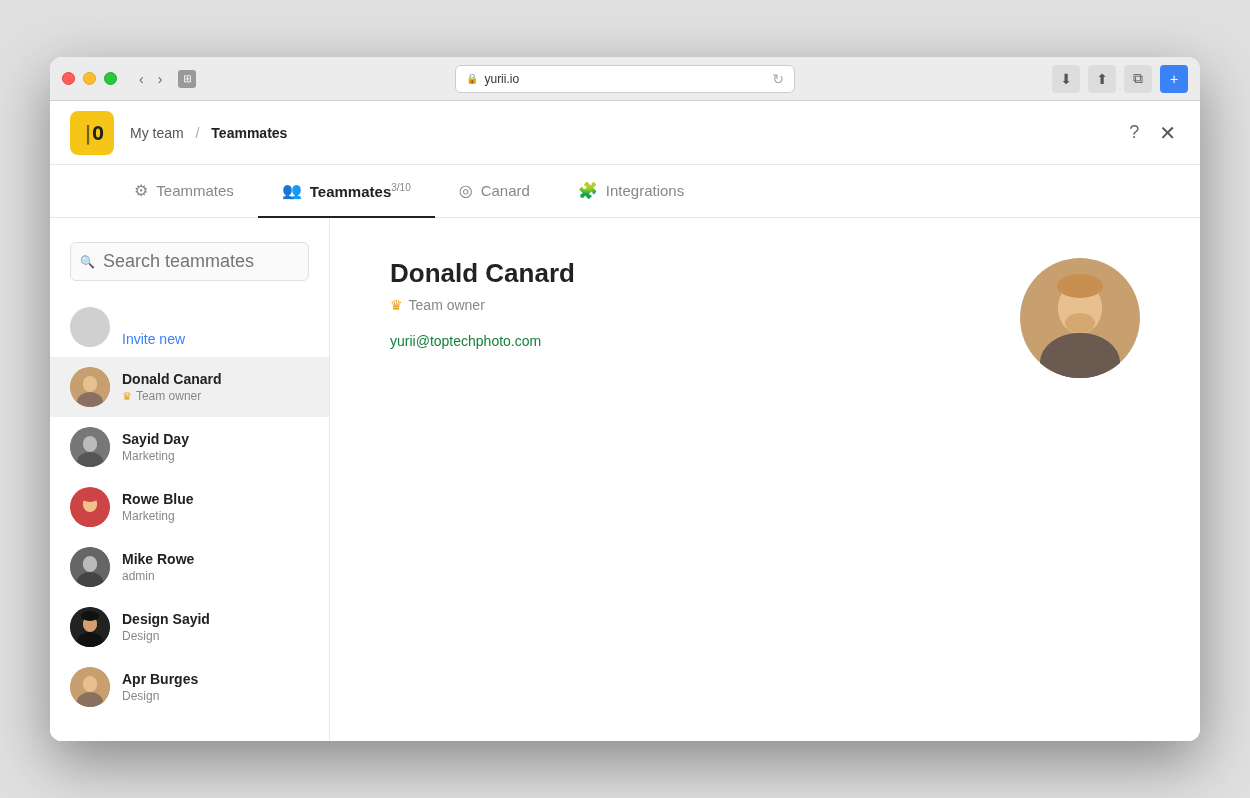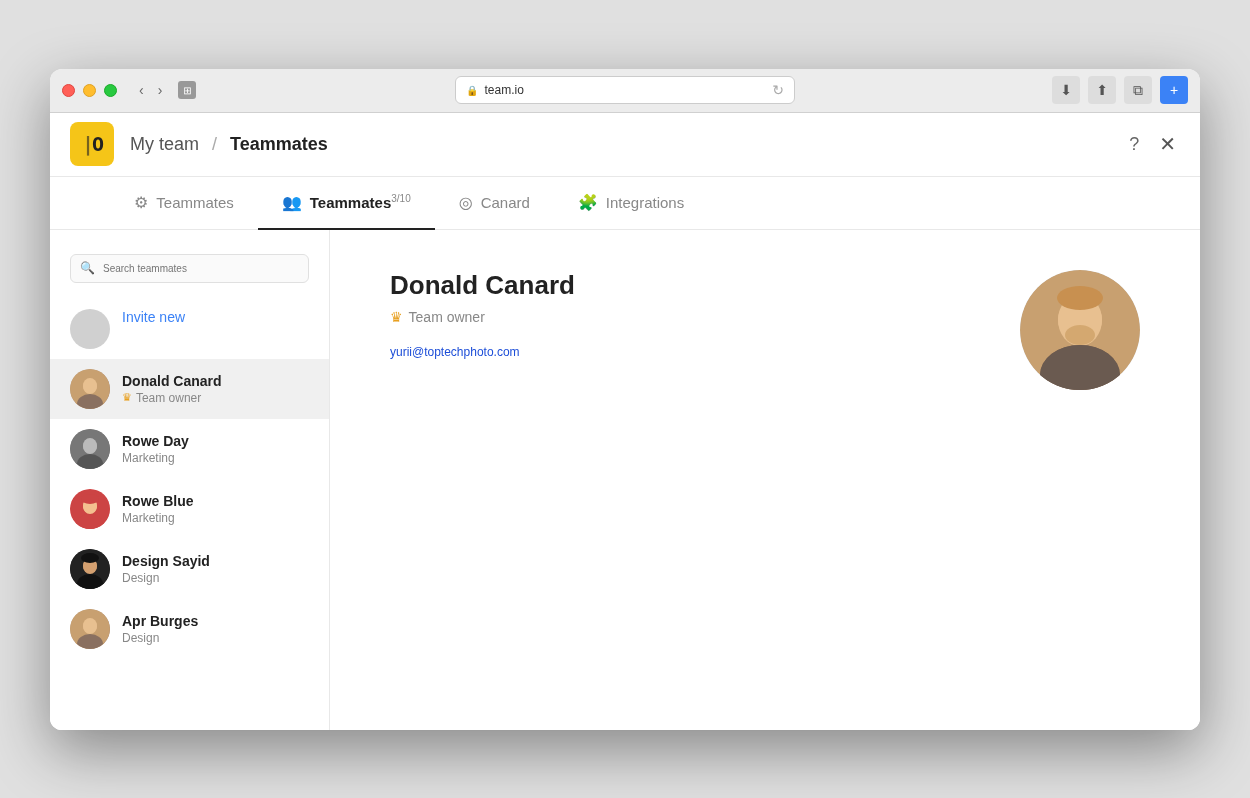--- a/index.html
+++ b/index.html
@@ -146,21 +146,21 @@
       align-items: center;
       justify-content: center;
       font-size: 22px;
       font-weight: 900;
       color: #222;
       flex-shrink: 0;
       margin-right: 16px;
     }
 
     .breadcrumb {
-      font-size: 18px;
+      font-size: 14px;
       color: #333;
       font-weight: 400;
     }
 
     .breadcrumb span.current {
       font-weight: 600;
       color: #222;
     }
 
     .header-spacer { flex: 1; }
@@ -230,38 +230,38 @@
     .search-box {
       margin: 0 20px 16px;
       position: relative;
     }
 
     .search-input {
       width: 100%;
       border: 1px solid #e0e0e0;
       border-radius: 6px;
       padding: 8px 12px 8px 32px;
-      font-size: 10px;
+      font-size: 18px;
       color: #333;
       background: #fafafa;
       outline: none;
     }
 
     .search-icon-wrap {
       position: absolute;
       left: 10px;
       top: 50%;
       transform: translateY(-50%);
       color: #aaa;
       font-size: 12px;
     }
 
     .invite-new-row {
       display: flex;
-      align-items: flex-start;
+      align-items: flex-end;
       gap: 12px;
       padding: 10px 20px;
       cursor: pointer;
     }
 
     .invite-avatar {
       width: 40px;
       height: 40px;
       border-radius: 50%;
       background: #d0d0d0;
@@ -361,22 +361,22 @@
     .detail-role {
       font-size: 14px;
       color: #888;
       display: flex;
       align-items: center;
       gap: 6px;
       margin-bottom: 20px;
     }
 
     .detail-email {
-      font-size: 12px;
-      color: #1d4ed8;
+      font-size: 14px;
+      color: #15803d;
     }
 
     .detail-avatar {
       width: 120px;
       height: 120px;
       border-radius: 50%;
       overflow: hidden;
       background: #d0d0d0;
       display: flex;
       align-items: center;
@@ -410,21 +410,21 @@
       <div class="traffic-light tl-yellow"></div>
       <div class="traffic-light tl-green"></div>
     </div>
     <div class="nav-buttons">
       <button class="nav-btn">‹</button>
       <button class="nav-btn">›</button>
     </div>
     <div class="window-icon">⊞</div>
     <div class="url-bar">
       <span class="url-lock">🔒</span>
-      <span>team.io</span>
+      <span>yurii.io</span>
       <span style="margin-left:auto;color:#aaa;font-size:14px;">↻</span>
     </div>
     <div class="titlebar-right">
       <div class="titlebar-icon">⬇</div>
       <div class="titlebar-icon">⬆</div>
       <div class="titlebar-icon">⧉</div>
       <div class="titlebar-icon blue">+</div>
     </div>
   </div>
 
@@ -504,41 +504,55 @@
           <div class="teammate-row">
             <div class="teammate-avatar av-john">
               <svg viewBox="0 0 40 40" class="svg-avatar">
                 <circle cx="20" cy="20" r="20" fill="#777"></circle>
                 <ellipse cx="20" cy="17" rx="7" ry="8" fill="#bbb"></ellipse>
                 <ellipse cx="20" cy="35" rx="13" ry="10" fill="#555"></ellipse>
                 <circle cx="20" cy="17" r="7" fill="#bbb"></circle>
               </svg>
             </div>
             <div class="teammate-info">
-              <div class="teammate-name">Rowe Day</div>
+              <div class="teammate-name">Sayid Day</div>
               <div class="teammate-role">Marketing</div>
             </div>
           </div>
 
           <div class="teammate-row">
             <div class="teammate-avatar av-skye">
               <svg viewBox="0 0 40 40" class="svg-avatar">
                 <circle cx="20" cy="20" r="20" fill="#c44"></circle>
                 <ellipse cx="20" cy="17" rx="7" ry="8" fill="#f4c090"></ellipse>
                 <ellipse cx="20" cy="35" rx="13" ry="10" fill="#c44"></ellipse>
                 <circle cx="20" cy="17" r="7" fill="#f4c090"></circle>
                 <ellipse cx="20" cy="10" rx="9" ry="5" fill="#c44"></ellipse>
               </svg>
             </div>
             <div class="teammate-info">
               <div class="teammate-name">Rowe Blue</div>
               <div class="teammate-role">Marketing</div>
             </div>
           </div>
 
+          <div class="teammate-row">
+            <div class="teammate-avatar av-mike">
+              <svg viewBox="0 0 40 40" class="svg-avatar">
+                <circle cx="20" cy="20" r="20" fill="#666"></circle>
+                <ellipse cx="20" cy="17" rx="7" ry="8" fill="#bbb"></ellipse>
+                <ellipse cx="20" cy="35" rx="13" ry="10" fill="#444"></ellipse>
+                <circle cx="20" cy="17" r="7" fill="#bbb"></circle>
+              </svg>
+            </div>
+            <div class="teammate-info">
+              <div class="teammate-name">Mike Rowe</div>
+              <div class="teammate-role">admin</div>
+            </div>
+          </div>
 
           <div class="teammate-row">
             <div class="teammate-avatar av-carmen">
               <svg viewBox="0 0 40 40" class="svg-avatar">
                 <circle cx="20" cy="20" r="20" fill="#222"></circle>
                 <ellipse cx="20" cy="17" rx="7" ry="8" fill="#d4a070"></ellipse>
                 <ellipse cx="20" cy="35" rx="13" ry="10" fill="#111"></ellipse>
                 <circle cx="20" cy="17" r="7" fill="#d4a070"></circle>
                 <ellipse cx="20" cy="9" rx="9" ry="5" fill="#111"></ellipse>
               </svg>

